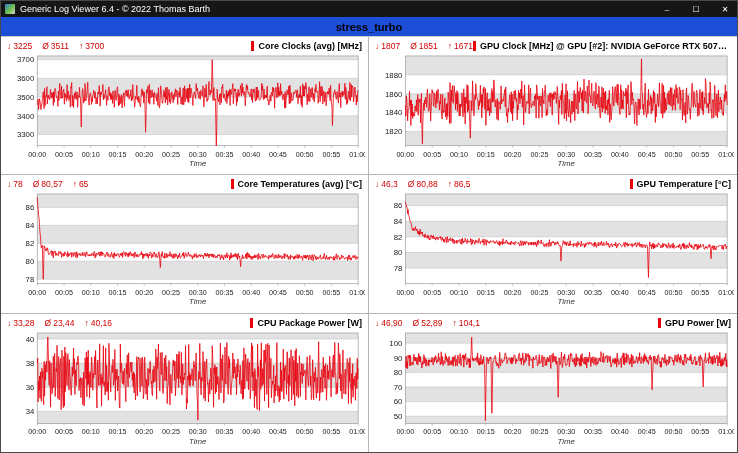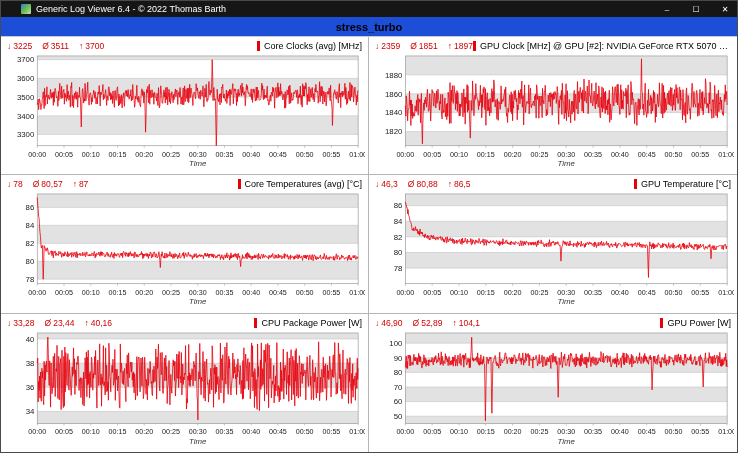--- a/index.html
+++ b/index.html
@@ -1,31 +1,31 @@
 <!DOCTYPE html>
 <html><head>
 <meta charset="utf-8">
 <style>
   *{margin:0;padding:0;box-sizing:border-box}
   html,body{width:738px;height:453px;overflow:hidden}
   body{font-family:"Liberation Sans",sans-serif;background:#ffffff;border:1px solid #4a4a4a}
-  .titlebar{height:16px;background:#161616;color:#ffffff;display:flex;align-items:center;font-size:9px;padding-left:20px;gap:5px}
+  .titlebar{height:16px;background:#161616;color:#ffffff;display:flex;align-items:center;font-size:9px;padding-left:4px;gap:5px}
   .app-icon{width:10px;height:10px;background:linear-gradient(135deg,#2f7fd4 0%,#6fc24a 55%,#d8d8d8 100%);border-radius:1px;flex:0 0 auto}
   .tb-title{white-space:nowrap;overflow:hidden}
   .tb-spacer{flex:1}
   .tb-btn{width:24px;height:16px;display:flex;align-items:center;justify-content:center;font-size:8px;color:#ffffff;cursor:default}
   .header{height:20px;display:flex;align-items:center;justify-content:center;font-weight:bold;font-size:11px;border-bottom:1px solid #c9c9c9;background:#1d4ed8}
   .gridwrap{display:grid;grid-template-columns:1fr 1fr;grid-template-rows:1fr 1fr 1fr;height:415px}
   .panel{border-right:1px solid #b5b5b5;border-bottom:1px solid #b5b5b5;display:flex;flex-direction:column;background:#ffffff;padding:2px 3px 2px 3px;min-width:0;min-height:0}
   .panel:nth-child(2n){border-right:none}
   .panel:nth-child(5),.panel:nth-child(6){border-bottom:none}
   .phead{display:flex;justify-content:space-between;align-items:center;height:14px;padding:0 3px;white-space:nowrap;overflow:hidden}
   .stats{color:#d20000;font-size:8.5px;display:flex;gap:10px;flex:0 0 auto}
   .stat .sticon{margin-right:2px}
-  .legend{display:flex;gap:4px;font-size:9px;font-weight:normal;color:#000;overflow:hidden}
+  .legend{display:flex;gap:4px;font-size:9px;font-weight:bold;color:#000;overflow:hidden}
   .legend .marker{width:3px;height:10px;background:#e8000b;flex:0 0 auto}
   .legend .ltitle{white-space:nowrap;overflow:hidden;text-overflow:ellipsis}
   .chart{flex:1;min-height:0}
   .chart svg{display:block;width:100%;height:100%}
 </style>
 </head>
 <body>
 
 <div class="titlebar">
   <span class="app-icon"></span>
@@ -96,23 +96,23 @@
           <text x="198" y="115" text-anchor="middle" font-size="8" fill="#333" font-style="italic">Time</text>
           <rect x="34" y="3" width="328" height="91" fill="none" stroke="#9a9a9a" stroke-width="0.7"></rect>
           <polyline points="34.0,52.6 34.5,50.0 34.9,46.8 35.4,57.4 35.9,50.6 36.3,46.4 36.8,49.3 37.3,52.3 37.8,57.4 38.2,52.4 38.7,52.9 39.2,45.8 39.6,44.1 40.1,39.3 40.6,47.8 41.0,56.4 41.5,35.9 42.0,53.5 42.4,43.9 42.9,42.9 43.4,44.4 43.9,34.3 44.3,51.8 44.8,44.1 45.3,42.5 45.7,46.0 46.2,45.3 46.7,47.2 47.1,41.7 47.6,36.9 48.1,45.4 48.5,45.9 49.0,40.3 49.5,44.9 50.0,40.1 50.4,53.1 50.9,39.2 51.4,50.0 51.8,38.3 52.3,35.9 52.8,38.1 53.2,42.5 53.7,45.3 54.2,44.4 54.6,46.9 55.1,54.1 55.6,38.7 56.1,48.2 56.5,40.2 57.0,30.8 57.5,39.9 57.9,41.9 58.4,46.4 58.9,33.6 59.3,45.0 59.8,45.8 60.3,38.3 60.7,38.5 61.2,36.9 61.7,51.9 62.2,40.5 62.6,44.8 63.1,42.3 63.6,47.8 64.0,49.0 64.5,32.1 65.0,46.2 65.4,38.7 65.9,38.9 66.4,48.0 66.8,42.9 67.3,43.2 67.8,54.9 68.3,34.1 68.7,35.1 69.2,29.9 69.7,53.8 70.1,42.9 70.6,43.4 71.1,55.4 71.5,46.5 72.0,40.7 72.5,46.3 72.9,43.3 73.4,38.9 73.9,47.1 74.4,42.7 74.8,39.8 75.3,55.0 75.8,42.9 76.2,43.4 76.7,45.2 77.2,34.7 77.6,44.0 78.1,45.1 78.6,63.6 79.0,75.0 79.5,55.2 80.0,38.5 80.5,36.1 80.9,40.6 81.4,50.8 81.9,46.1 82.3,48.8 82.8,30.9 83.3,37.1 83.7,48.6 84.2,42.4 84.7,41.0 85.1,37.8 85.6,29.6 86.1,44.8 86.6,49.3 87.0,52.9 87.5,42.3 88.0,41.0 88.4,40.3 88.9,43.9 89.4,52.1 89.8,45.2 90.3,49.6 90.8,42.3 91.2,42.1 91.7,37.8 92.2,41.1 92.7,46.0 93.1,39.2 93.6,44.4 94.1,51.7 94.5,47.6 95.0,45.0 95.5,51.6 95.9,39.6 96.4,39.7 96.9,41.9 97.3,33.0 97.8,42.1 98.3,53.8 98.8,39.7 99.2,42.4 99.7,42.0 100.2,38.7 100.6,38.6 101.1,32.0 101.6,47.4 102.0,42.1 102.5,46.2 103.0,44.9 103.4,40.0 103.9,37.2 104.4,44.6 104.9,53.1 105.3,43.2 105.8,44.0 106.3,48.1 106.7,35.9 107.2,34.3 107.7,37.5 108.1,43.5 108.6,40.0 109.1,47.7 109.5,41.0 110.0,46.6 110.5,43.3 111.0,51.2 111.4,38.5 111.9,47.3 112.4,47.6 112.8,55.1 113.3,38.3 113.8,38.0 114.2,47.0 114.7,48.1 115.2,43.7 115.6,35.5 116.1,34.3 116.6,45.6 117.1,53.7 117.5,41.6 118.0,52.7 118.5,44.0 118.9,45.9 119.4,51.4 119.9,42.2 120.3,50.0 120.8,55.7 121.3,44.3 121.7,44.2 122.2,40.4 122.7,50.2 123.2,54.1 123.6,40.1 124.1,40.2 124.6,37.9 125.0,43.5 125.5,38.1 126.0,41.2 126.4,44.4 126.9,37.1 127.4,43.4 127.8,46.8 128.3,46.0 128.8,42.2 129.3,43.6 129.7,37.2 130.2,48.7 130.7,44.1 131.1,47.6 131.6,32.0 132.1,41.7 132.5,43.2 133.0,46.8 133.5,55.0 133.9,52.2 134.4,43.9 134.9,46.6 135.4,40.4 135.8,32.7 136.3,47.8 136.8,45.1 137.2,50.1 137.7,43.9 138.2,45.1 138.6,50.6 139.1,53.3 139.6,54.6 140.0,44.8 140.5,38.3 141.0,36.3 141.5,43.1 141.9,38.1 142.4,40.3 142.9,50.8 143.3,39.4 143.8,43.5 144.3,60.6 144.7,80.3 145.2,64.8 145.7,37.1 146.1,39.7 146.6,40.5 147.1,33.7 147.6,50.4 148.0,45.1 148.5,31.7 149.0,52.0 149.4,37.7 149.9,41.6 150.4,45.5 150.8,42.9 151.3,37.3 151.8,41.2 152.2,44.7 152.7,40.9 153.2,52.0 153.7,40.0 154.1,39.9 154.6,44.3 155.1,45.2 155.5,44.8 156.0,48.8 156.5,40.9 156.9,48.3 157.4,53.4 157.9,35.1 158.3,43.8 158.8,55.6 159.3,53.5 159.8,43.3 160.2,33.3 160.7,39.0 161.2,42.0 161.6,50.5 162.1,51.1 162.6,46.9 163.0,42.5 163.5,37.4 164.0,44.4 164.4,39.9 164.9,50.8 165.4,35.0 165.9,42.3 166.3,47.3 166.8,34.7 167.3,52.7 167.7,45.1 168.2,41.6 168.7,36.9 169.1,49.7 169.6,40.6 170.1,51.4 170.5,48.3 171.0,45.3 171.5,39.2 172.0,43.1 172.4,45.9 172.9,50.5 173.4,42.0 173.8,47.3 174.3,40.7 174.8,39.3 175.2,36.4 175.7,44.3 176.2,40.0 176.6,37.5 177.1,39.6 177.6,52.2 178.1,41.1 178.5,41.8 179.0,39.1 179.5,44.8 179.9,35.0 180.4,40.5 180.9,51.8 181.3,46.6 181.8,44.6 182.3,52.4 182.7,41.0 183.2,35.4 183.7,52.6 184.2,47.9 184.6,33.3 185.1,49.4 185.6,48.7 186.0,36.8 186.5,43.4 187.0,46.2 187.4,35.7 187.9,49.3 188.4,35.7 188.8,50.4 189.3,44.3 189.8,31.7 190.3,45.5 190.7,37.8 191.2,35.6 191.7,39.5 192.1,41.9 192.6,46.0 193.1,53.3 193.5,42.3 194.0,41.4 194.5,39.5 194.9,41.1 195.4,44.0 195.9,46.5 196.4,31.1 196.8,36.1 197.3,38.4 197.8,35.4 198.2,41.6 198.7,43.3 199.2,46.1 199.6,39.2 200.1,40.8 200.6,47.0 201.1,37.8 201.5,40.3 202.0,40.3 202.5,43.8 202.9,42.1 203.4,33.3 203.9,47.4 204.3,54.6 204.8,46.2 205.3,35.8 205.7,40.1 206.2,44.7 206.7,31.8 207.2,48.4 207.6,49.4 208.1,46.3 208.6,47.4 209.0,35.9 209.5,28.9 210.0,40.5 210.4,42.8 210.9,42.4 211.4,37.5 211.8,40.3 212.3,29.9 212.8,6.8 213.3,22.3 213.7,48.3 214.2,35.7 214.7,35.0 215.1,48.0 215.6,46.6 216.1,46.3 216.5,68.9 217.0,94.0 217.5,73.5 217.9,36.8 218.4,47.0 218.9,46.3 219.4,49.5 219.8,47.7 220.3,41.8 220.8,52.6 221.2,41.6 221.7,40.9 222.2,50.3 222.6,34.5 223.1,35.6 223.6,31.8 224.0,41.9 224.5,45.8 225.0,41.4 225.5,46.1 225.9,46.1 226.4,49.0 226.9,45.8 227.3,37.6 227.8,51.2 228.3,41.2 228.7,46.0 229.2,38.6 229.7,43.5 230.1,42.4 230.6,36.8 231.1,53.2 231.6,37.2 232.0,40.9 232.5,41.9 233.0,37.4 233.4,35.5 233.9,31.1 234.4,51.5 234.8,46.0 235.3,36.2 235.8,38.4 236.2,38.4 236.7,36.4 237.2,42.7 237.7,53.3 238.1,40.6 238.6,49.3 239.1,37.2 239.5,36.7 240.0,44.1 240.5,41.0 240.9,42.8 241.4,37.1 241.9,32.9 242.3,36.5 242.8,43.7 243.3,30.5 243.8,40.4 244.2,34.6 244.7,41.5 245.2,42.8 245.6,41.6 246.1,39.1 246.6,53.5 247.0,47.4 247.5,35.8 248.0,31.9 248.4,37.4 248.9,33.3 249.4,40.1 249.9,41.0 250.3,39.9 250.8,42.9 251.3,43.2 251.7,44.3 252.2,40.7 252.7,36.4 253.1,47.2 253.6,41.1 254.1,50.1 254.5,36.7 255.0,40.0 255.5,36.4 256.0,37.9 256.4,43.9 256.9,48.8 257.4,45.1 257.8,34.6 258.3,48.0 258.8,34.5 259.2,45.3 259.7,39.8 260.2,37.9 260.6,46.9 261.1,47.8 261.6,47.9 262.1,47.3 262.5,45.9 263.0,41.3 263.5,30.6 263.9,37.3 264.4,33.1 264.9,44.6 265.3,47.3 265.8,36.6 266.3,46.4 266.7,42.7 267.2,44.8 267.7,42.8 268.2,45.7 268.6,38.6 269.1,33.6 269.6,48.2 270.0,47.2 270.5,52.7 271.0,52.5 271.4,48.8 271.9,43.1 272.4,42.8 272.8,49.0 273.3,39.8 273.8,40.6 274.3,43.7 274.7,34.5 275.2,39.4 275.7,35.6 276.1,41.5 276.6,56.0 277.1,41.0 277.5,38.2 278.0,34.8 278.5,39.9 278.9,45.5 279.4,40.4 279.9,30.3 280.4,44.3 280.8,34.6 281.3,43.1 281.8,39.1 282.2,43.3 282.7,31.1 283.2,41.9 283.6,38.7 284.1,39.3 284.6,44.3 285.0,47.6 285.5,45.3 286.0,41.6 286.5,43.5 286.9,56.0 287.4,39.2 287.9,55.5 288.3,47.1 288.8,43.9 289.3,37.3 289.7,38.1 290.2,42.6 290.7,40.9 291.1,33.8 291.6,51.5 292.1,32.5 292.6,36.3 293.0,50.9 293.5,44.6 294.0,40.4 294.4,48.3 294.9,46.9 295.4,47.7 295.8,44.3 296.3,39.5 296.8,40.9 297.2,41.1 297.7,38.1 298.2,37.6 298.7,38.8 299.1,45.0 299.6,37.4 300.1,37.7 300.5,51.4 301.0,43.3 301.5,45.4 301.9,41.6 302.4,45.0 302.9,33.6 303.3,46.5 303.8,52.5 304.3,43.0 304.8,55.0 305.2,31.2 305.7,34.8 306.2,43.7 306.6,33.2 307.1,43.7 307.6,34.1 308.0,36.4 308.5,30.1 309.0,32.7 309.4,42.4 309.9,52.5 310.4,41.8 310.9,49.1 311.3,42.7 311.8,34.3 312.3,48.9 312.7,49.3 313.2,39.6 313.7,36.2 314.1,44.9 314.6,42.7 315.1,34.9 315.5,42.7 316.0,47.3 316.5,41.1 317.0,49.7 317.4,48.9 317.9,35.9 318.4,39.5 318.8,31.8 319.3,39.0 319.8,39.9 320.2,39.2 320.7,38.5 321.2,50.9 321.6,43.6 322.1,42.9 322.6,29.1 323.1,49.4 323.5,40.4 324.0,33.9 324.5,43.5 324.9,33.9 325.4,34.8 325.9,51.7 326.3,44.0 326.8,38.5 327.3,42.6 327.7,49.6 328.2,39.7 328.7,42.7 329.2,53.6 329.6,52.4 330.1,40.0 330.6,41.2 331.0,38.8 331.5,42.0 332.0,37.9 332.4,35.4 332.9,42.1 333.4,48.5 333.8,32.7 334.3,46.1 334.8,50.6 335.3,56.4 335.7,73.5 336.2,61.3 336.7,43.9 337.1,40.1 337.6,40.0 338.1,37.3 338.5,42.1 339.0,40.2 339.5,46.9 339.9,46.6 340.4,39.1 340.9,41.0 341.4,47.8 341.8,50.8 342.3,36.2 342.8,31.1 343.2,44.7 343.7,40.5 344.2,55.4 344.6,40.4 345.1,42.0 345.6,39.0 346.0,44.3 346.5,38.6 347.0,42.7 347.5,42.8 347.9,41.1 348.4,30.7 348.9,47.0 349.3,34.8 349.8,37.6 350.3,52.3 350.7,46.1 351.2,50.9 351.7,41.4 352.1,38.7 352.6,46.7 353.1,47.0 353.6,29.9 354.0,48.7 354.5,44.0 355.0,32.0 355.4,44.5 355.9,33.1 356.4,34.7 356.8,35.4 357.3,49.7 357.8,44.3 358.2,39.6 358.7,34.6 359.2,41.4 359.7,43.7 360.1,52.9 360.6,42.9 361.1,49.5 361.5,38.8 362.0,37.8" fill="none" stroke="#e8000b" stroke-width="0.8"></polyline>
         </svg>
       </div>
   </div>
 
   <div class="panel">
     <div class="phead">
       <div class="stats">
-        <span class="stat"><span class="sticon">↓</span><span>2359</span></span>
+        <span class="stat"><span class="sticon">↓</span><span>1807</span></span>
         <span class="stat"><span class="sticon">Ø</span><span>1851</span></span>
-        <span class="stat"><span class="sticon">↑</span><span>1897</span></span>
+        <span class="stat"><span class="sticon">↑</span><span>1671</span></span>
       </div>
       <div class="legend">
         <span class="marker"></span>
         <span class="ltitle">GPU Clock [MHz] @ GPU [#2]: NVIDIA GeForce RTX 5070 Laptop</span>
       </div>
     </div>
     <div class="chart">
         <svg viewBox="0 0 369 121" preserveAspectRatio="none">
           <rect x="34" y="3" width="328" height="19.15789473684211" fill="#e2e2e2"></rect>
           <rect x="34" y="41.315789473684205" width="328" height="19.15789473684211" fill="#e2e2e2"></rect>
@@ -156,21 +156,21 @@
           <polyline points="34.0,53.5 34.5,64.1 34.9,43.4 35.4,47.0 35.9,55.9 36.3,68.8 36.8,57.9 37.3,57.2 37.8,55.2 38.2,38.8 38.7,53.0 39.2,47.8 39.6,73.5 40.1,47.6 40.6,64.0 41.0,51.7 41.5,66.3 42.0,60.2 42.4,63.6 42.9,62.4 43.4,64.0 43.9,53.6 44.3,58.5 44.8,58.7 45.3,47.7 45.7,59.4 46.2,46.8 46.7,42.0 47.1,63.1 47.6,46.2 48.1,46.7 48.5,49.9 49.0,47.2 49.5,70.8 50.0,46.6 50.4,41.0 50.9,76.9 51.4,92.1 51.8,71.9 52.3,57.6 52.8,50.6 53.2,58.2 53.7,47.4 54.2,51.6 54.6,44.8 55.1,47.1 55.6,54.9 56.1,41.4 56.5,36.7 57.0,49.1 57.5,59.1 57.9,58.9 58.4,56.5 58.9,41.3 59.3,50.9 59.8,69.0 60.3,56.8 60.7,49.1 61.2,37.1 61.7,40.3 62.2,39.3 62.6,52.9 63.1,54.1 63.6,44.0 64.0,40.7 64.5,45.7 65.0,55.8 65.4,52.1 65.9,38.3 66.4,51.0 66.8,41.9 67.3,36.6 67.8,44.5 68.3,49.1 68.7,57.9 69.2,49.0 69.7,51.7 70.1,41.9 70.6,57.8 71.1,64.2 71.5,66.9 72.0,42.0 72.5,60.8 72.9,58.4 73.4,59.7 73.9,49.7 74.4,45.5 74.8,64.6 75.3,57.4 75.8,51.9 76.2,67.6 76.7,50.8 77.2,64.3 77.6,39.6 78.1,42.4 78.6,50.6 79.0,71.5 79.5,30.0 80.0,48.4 80.5,71.2 80.9,37.5 81.4,49.0 81.9,33.1 82.3,38.5 82.8,51.1 83.3,45.1 83.7,33.1 84.2,39.9 84.7,39.6 85.1,57.4 85.6,41.3 86.1,51.4 86.6,38.1 87.0,59.2 87.5,40.1 88.0,50.4 88.4,49.8 88.9,63.9 89.4,51.7 89.8,63.7 90.3,51.7 90.8,54.9 91.2,53.4 91.7,40.4 92.2,47.8 92.7,64.7 93.1,49.2 93.6,36.4 94.1,60.4 94.5,44.7 95.0,72.1 95.5,44.7 95.9,51.2 96.4,48.4 96.9,32.0 97.3,60.1 97.8,33.2 98.3,58.1 98.8,48.0 99.2,58.6 99.7,72.9 100.2,86.3 100.6,75.2 101.1,48.2 101.6,58.6 102.0,57.6 102.5,28.3 103.0,44.3 103.4,47.4 103.9,63.7 104.4,50.8 104.9,42.8 105.3,47.1 105.8,31.1 106.3,40.1 106.7,43.7 107.2,46.7 107.7,46.8 108.1,51.7 108.6,57.5 109.1,48.4 109.5,53.5 110.0,46.8 110.5,32.7 111.0,50.3 111.4,42.5 111.9,65.7 112.4,42.0 112.8,55.1 113.3,36.2 113.8,40.4 114.2,34.4 114.7,53.5 115.2,57.3 115.6,36.1 116.1,73.4 116.6,46.9 117.1,44.6 117.5,40.3 118.0,58.8 118.5,47.0 118.9,58.1 119.4,55.3 119.9,63.7 120.3,46.2 120.8,52.3 121.3,60.7 121.7,39.3 122.2,36.1 122.7,49.9 123.2,38.8 123.6,49.4 124.1,27.3 124.6,29.7 125.0,46.8 125.5,54.8 126.0,51.1 126.4,47.4 126.9,59.1 127.4,67.3 127.8,46.3 128.3,64.3 128.8,68.3 129.3,49.1 129.7,51.3 130.2,50.7 130.7,57.1 131.1,50.8 131.6,33.3 132.1,51.7 132.5,47.3 133.0,47.3 133.5,49.3 133.9,47.9 134.4,43.4 134.9,40.8 135.4,36.9 135.8,54.5 136.3,34.4 136.8,57.3 137.2,64.1 137.7,61.0 138.2,70.5 138.6,56.1 139.1,60.0 139.6,53.9 140.0,47.4 140.5,42.5 141.0,49.0 141.5,59.6 141.9,39.3 142.4,61.7 142.9,41.8 143.3,68.7 143.8,48.8 144.3,55.9 144.7,38.5 145.2,39.1 145.7,47.2 146.1,37.6 146.6,45.6 147.1,49.6 147.6,46.0 148.0,67.7 148.5,52.7 149.0,57.6 149.4,38.0 149.9,45.7 150.4,40.5 150.8,51.5 151.3,40.1 151.8,36.5 152.2,46.4 152.7,28.4 153.2,55.0 153.7,46.7 154.1,43.2 154.6,73.0 155.1,51.6 155.5,32.3 156.0,49.8 156.5,60.3 156.9,54.3 157.4,52.0 157.9,49.0 158.3,50.7 158.8,50.3 159.3,51.3 159.8,32.3 160.2,61.7 160.7,48.5 161.2,39.0 161.6,35.6 162.1,54.8 162.6,55.5 163.0,52.1 163.5,52.8 164.0,50.7 164.4,48.7 164.9,50.0 165.4,53.8 165.9,43.4 166.3,47.3 166.8,41.7 167.3,66.1 167.7,32.3 168.2,34.6 168.7,47.1 169.1,43.4 169.6,44.4 170.1,66.2 170.5,52.6 171.0,43.6 171.5,53.0 172.0,53.4 172.4,43.6 172.9,47.5 173.4,65.5 173.8,35.9 174.3,49.8 174.8,48.5 175.2,51.6 175.7,38.5 176.2,39.0 176.6,32.6 177.1,44.6 177.6,63.9 178.1,57.4 178.5,61.9 179.0,62.6 179.5,42.7 179.9,44.8 180.4,49.6 180.9,40.7 181.3,41.7 181.8,54.4 182.3,40.1 182.7,44.9 183.2,42.1 183.7,63.0 184.2,41.5 184.6,47.7 185.1,40.1 185.6,46.4 186.0,46.4 186.5,38.9 187.0,42.0 187.4,41.1 187.9,51.1 188.4,43.7 188.8,34.0 189.3,39.5 189.8,56.9 190.3,72.4 190.7,47.8 191.2,55.4 191.7,43.8 192.1,43.2 192.6,47.4 193.1,38.0 193.5,62.3 194.0,30.7 194.5,43.5 194.9,50.2 195.4,49.9 195.9,66.6 196.4,65.0 196.8,42.6 197.3,61.0 197.8,31.2 198.2,68.7 198.7,59.6 199.2,38.2 199.6,57.8 200.1,58.9 200.6,65.0 201.1,47.0 201.5,57.8 202.0,58.6 202.5,70.8 202.9,54.3 203.4,48.9 203.9,62.1 204.3,49.4 204.8,48.8 205.3,59.8 205.7,41.1 206.2,37.9 206.7,68.5 207.2,41.6 207.6,42.1 208.1,55.8 208.6,56.7 209.0,43.4 209.5,29.0 210.0,61.9 210.4,41.6 210.9,38.7 211.4,50.0 211.8,39.4 212.3,34.9 212.8,40.8 213.3,46.8 213.7,40.1 214.2,59.0 214.7,37.4 215.1,53.6 215.6,60.9 216.1,26.4 216.5,45.4 217.0,48.8 217.5,38.6 217.9,40.0 218.4,49.8 218.9,50.9 219.4,33.4 219.8,39.4 220.3,61.6 220.8,49.5 221.2,27.4 221.7,42.8 222.2,43.8 222.6,43.4 223.1,50.8 223.6,37.8 224.0,30.7 224.5,50.3 225.0,53.7 225.5,49.9 225.9,44.7 226.4,38.6 226.9,46.5 227.3,55.1 227.8,56.8 228.3,30.1 228.7,51.8 229.2,48.2 229.7,41.7 230.1,48.1 230.6,55.1 231.1,33.4 231.6,36.0 232.0,56.7 232.5,65.3 233.0,65.8 233.4,44.6 233.9,55.2 234.4,34.3 234.8,59.9 235.3,49.2 235.8,35.8 236.2,56.3 236.7,50.3 237.2,39.9 237.7,61.4 238.1,38.5 238.6,57.9 239.1,53.6 239.5,57.3 240.0,47.8 240.5,62.7 240.9,46.3 241.4,51.8 241.9,37.7 242.3,70.3 242.8,51.6 243.3,61.2 243.8,67.7 244.2,61.0 244.7,54.5 245.2,34.2 245.6,37.9 246.1,51.9 246.6,53.8 247.0,45.5 247.5,35.6 248.0,34.1 248.4,39.6 248.9,50.4 249.4,39.8 249.9,32.0 250.3,52.7 250.8,31.6 251.3,40.4 251.7,53.3 252.2,56.2 252.7,62.3 253.1,42.0 253.6,32.2 254.1,56.9 254.5,37.3 255.0,55.7 255.5,47.8 256.0,57.0 256.4,39.0 256.9,40.9 257.4,43.2 257.8,43.0 258.3,43.9 258.8,35.7 259.2,65.7 259.7,38.1 260.2,51.6 260.6,39.3 261.1,32.3 261.6,55.0 262.1,63.1 262.5,60.8 263.0,62.3 263.5,46.4 263.9,28.9 264.4,34.3 264.9,52.4 265.3,39.7 265.8,47.5 266.3,46.5 266.7,46.8 267.2,58.8 267.7,71.7 268.2,52.6 268.6,50.2 269.1,49.8 269.6,60.6 270.0,73.5 270.5,55.8 271.0,52.4 271.4,46.3 271.9,61.5 272.4,62.9 272.8,46.9 273.3,57.1 273.8,53.7 274.3,25.2 274.7,5.9 275.2,39.4 275.7,40.6 276.1,56.8 276.6,51.8 277.1,63.0 277.5,51.9 278.0,40.7 278.5,30.6 278.9,58.8 279.4,60.2 279.9,65.3 280.4,58.7 280.8,48.0 281.3,61.4 281.8,36.9 282.2,48.6 282.7,53.3 283.2,52.4 283.6,48.1 284.1,43.0 284.6,61.7 285.0,45.3 285.5,47.9 286.0,58.9 286.5,54.5 286.9,38.0 287.4,51.0 287.9,39.8 288.3,42.5 288.8,70.4 289.3,52.0 289.7,64.9 290.2,52.6 290.7,51.1 291.1,41.9 291.6,49.6 292.1,54.6 292.6,44.9 293.0,30.2 293.5,47.6 294.0,53.7 294.4,54.3 294.9,61.6 295.4,42.8 295.8,30.8 296.3,66.0 296.8,55.0 297.2,32.9 297.7,61.2 298.2,39.8 298.7,59.9 299.1,46.0 299.6,54.0 300.1,57.9 300.5,49.4 301.0,42.9 301.5,40.5 301.9,52.1 302.4,40.6 302.9,38.1 303.3,52.7 303.8,47.8 304.3,34.8 304.8,54.0 305.2,39.3 305.7,35.3 306.2,58.2 306.6,55.3 307.1,42.1 307.6,52.9 308.0,41.4 308.5,36.9 309.0,58.2 309.4,57.9 309.9,32.0 310.4,45.4 310.9,35.2 311.3,42.5 311.8,51.3 312.3,50.9 312.7,45.2 313.2,34.7 313.7,34.6 314.1,57.5 314.6,37.5 315.1,46.6 315.5,47.7 316.0,46.9 316.5,67.8 317.0,37.1 317.4,51.4 317.9,62.9 318.4,63.4 318.8,52.6 319.3,50.1 319.8,70.9 320.2,38.6 320.7,35.4 321.2,61.4 321.6,62.1 322.1,43.0 322.6,44.7 323.1,53.6 323.5,58.0 324.0,56.4 324.5,67.2 324.9,56.2 325.4,54.9 325.9,35.4 326.3,30.7 326.8,34.3 327.3,53.2 327.7,55.0 328.2,39.0 328.7,51.1 329.2,51.5 329.6,52.8 330.1,55.0 330.6,39.4 331.0,37.9 331.5,41.7 332.0,64.2 332.4,55.0 332.9,51.0 333.4,63.4 333.8,48.6 334.3,37.0 334.8,54.5 335.3,56.2 335.7,47.1 336.2,39.7 336.7,58.7 337.1,38.9 337.6,62.7 338.1,55.2 338.5,51.4 339.0,45.3 339.5,51.5 339.9,26.0 340.4,30.6 340.9,47.9 341.4,55.9 341.8,51.2 342.3,53.9 342.8,51.6 343.2,61.0 343.7,40.2 344.2,51.7 344.6,29.5 345.1,32.9 345.6,58.5 346.0,57.4 346.5,66.3 347.0,47.5 347.5,49.0 347.9,47.4 348.4,65.6 348.9,53.3 349.3,32.8 349.8,45.6 350.3,57.7 350.7,63.7 351.2,42.9 351.7,41.4 352.1,65.6 352.6,52.3 353.1,37.6 353.6,59.5 354.0,50.4 354.5,51.6 355.0,44.6 355.4,50.3 355.9,57.4 356.4,47.6 356.8,57.5 357.3,62.2 357.8,60.6 358.2,63.4 358.7,51.0 359.2,42.1 359.7,49.2 360.1,32.3 360.6,46.8 361.1,42.2 361.5,38.9 362.0,52.7" fill="none" stroke="#e8000b" stroke-width="0.8"></polyline>
         </svg>
       </div>
   </div>
 
   <div class="panel">
     <div class="phead">
       <div class="stats">
         <span class="stat"><span class="sticon">↓</span><span>78</span></span>
         <span class="stat"><span class="sticon">Ø</span><span>80,57</span></span>
-        <span class="stat"><span class="sticon">↑</span><span>87</span></span>
+        <span class="stat"><span class="sticon">↑</span><span>65</span></span>
       </div>
       <div class="legend">
         <span class="marker"></span>
         <span class="ltitle">Core Temperatures (avg) [°C]</span>
       </div>
     </div>
     <div class="chart">
         <svg viewBox="0 0 369 121" preserveAspectRatio="none">
           <rect x="34" y="3" width="328" height="13.650000000000006" fill="#e2e2e2"></rect>
           <rect x="34" y="34.85" width="328" height="18.199999999999996" fill="#e2e2e2"></rect>

